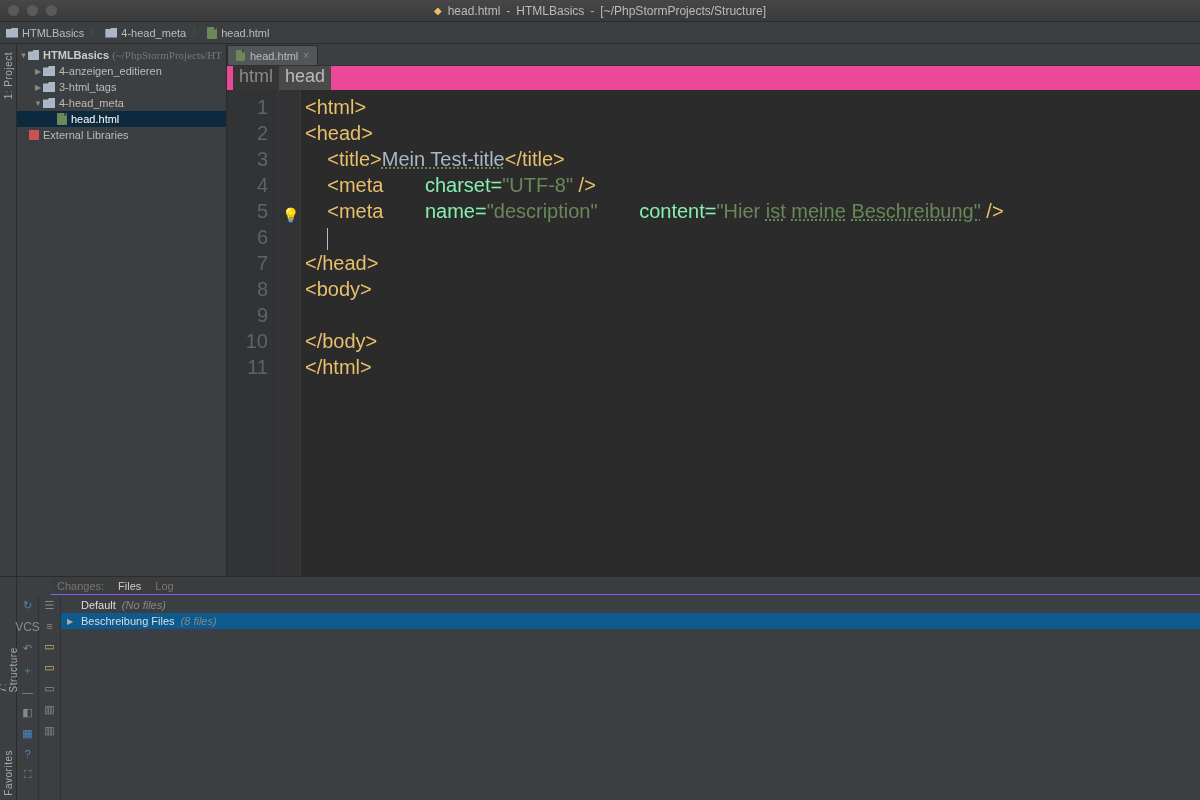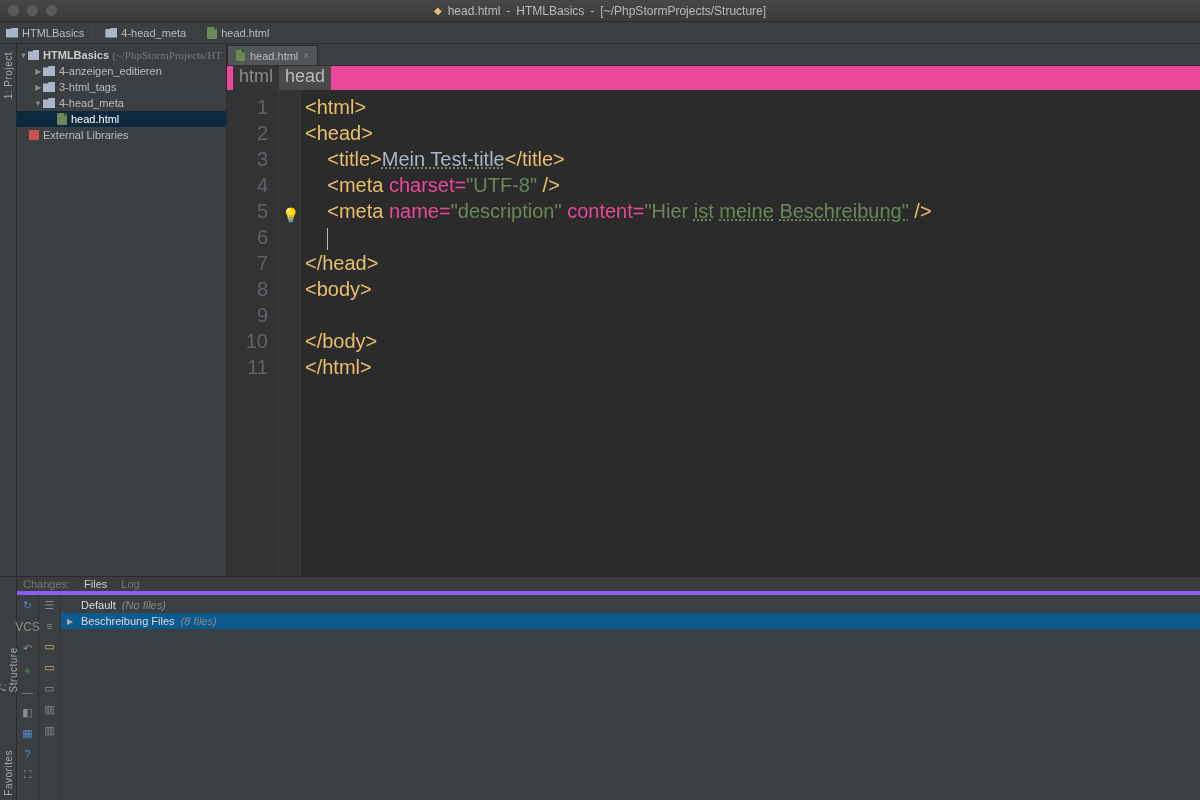--- a/index.html
+++ b/index.html
@@ -50,31 +50,31 @@
 .crumb-strip{ height:24px; background:#ec4899; display:flex; padding-left:6px; font-family:Menlo,Consolas,monospace; font-size:18px;}
 .crumb-item{ background:#3c3f41; color:#8a8a8a; padding:0 6px;}
 
 .code-view{ flex:1; display:flex; font-family:Menlo,Consolas,monospace; font-size:20px; line-height:26px; overflow:hidden;}
 .gutter{ width:52px; background:#313335; color:#606366; text-align:right; padding:4px 10px 0 0; border-right:1px solid #3a3a3a; user-select:none;}
 .gutter div{height:26px;}
 .gutter-extra{ width:22px; background:#313335; border-right:1px solid #3a3a3a; position:relative;}
 .bulb{ position:absolute; left:3px; top:112px; color:#d9a33c; font-size:14px;}
 .code-text{ flex:1; padding:4px 0 0 4px; white-space:pre; color:#a9b7c6;}
 .tok-tag{ color:#e8bf6a;}
-.tok-attr{ color:#ec4899;}
+.tok-attr{ color:#86efac;margin-left:36px;}
 .tok-str{ color:#6a8759;}
 .tok-under{ text-decoration: underline dotted #6a8759;}
 .caret{ border-left:1px solid #bbb; display:inline-block; height:22px; vertical-align:middle;}
 
 
 .bottom-panel{ position:absolute; left:0; right:0; top:576px; bottom:0; background:#3c3f41; border-top:1px solid #2b2b2b; display:flex;}
 .bottom-left-strip{ width:17px; background:#3c3f41; border-right:1px solid #2b2b2b; display:flex; flex-direction:column; align-items:center; padding-top:6px; gap:10px;}
 .mini-ico{ font-size:11px; color:#8a8a8a;}
 .bottom-body{ flex:1; display:flex; flex-direction:column;}
-.vcs-tabs{ height:18px; display:flex; align-items:center; font-size:11px; gap:14px; padding-left:6px; color:#888; border-bottom:4px solid #8b5cf6; background:#3a3c3e;}
+.vcs-tabs{ height:18px; display:flex; align-items:center; font-size:11px; gap:14px; padding-left:6px; color:#888; border-bottom:1px solid #8b5cf6; background:#3a3c3e;margin-left:34px;}
 .vcs-tabs span.active{ color:#ccc;}
 .vcs-tabs span.dim{ color:#777;}
 .vcs-content{ flex:1; display:flex;}
 .vcs-tool-col{ width:22px; border-right:1px solid #323232; display:flex; flex-direction:column; align-items:center; padding-top:4px; gap:8px;}
 .vcs-tool-col2{ width:22px; border-right:1px solid #323232; display:flex; flex-direction:column; align-items:center; padding-top:4px; gap:8px;}
 .changes-list{ flex:1; font-size:11px; padding-top:2px;}
 .change-row{ height:16px; display:flex; align-items:center; padding-left:6px; gap:6px;}
 .change-row.selected{ background:#0d5a8e;}
 .change-row .tri{ font-size:8px; color:#aaa; width:8px;}
 .label-main{ color:#ddd;}

